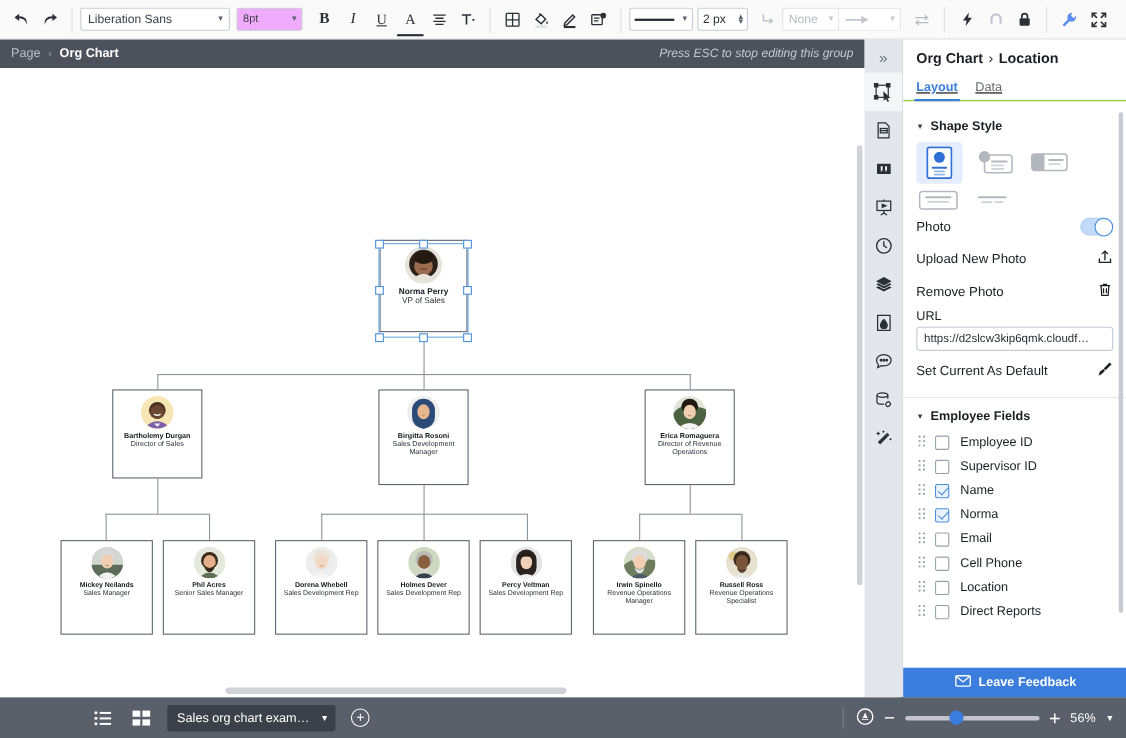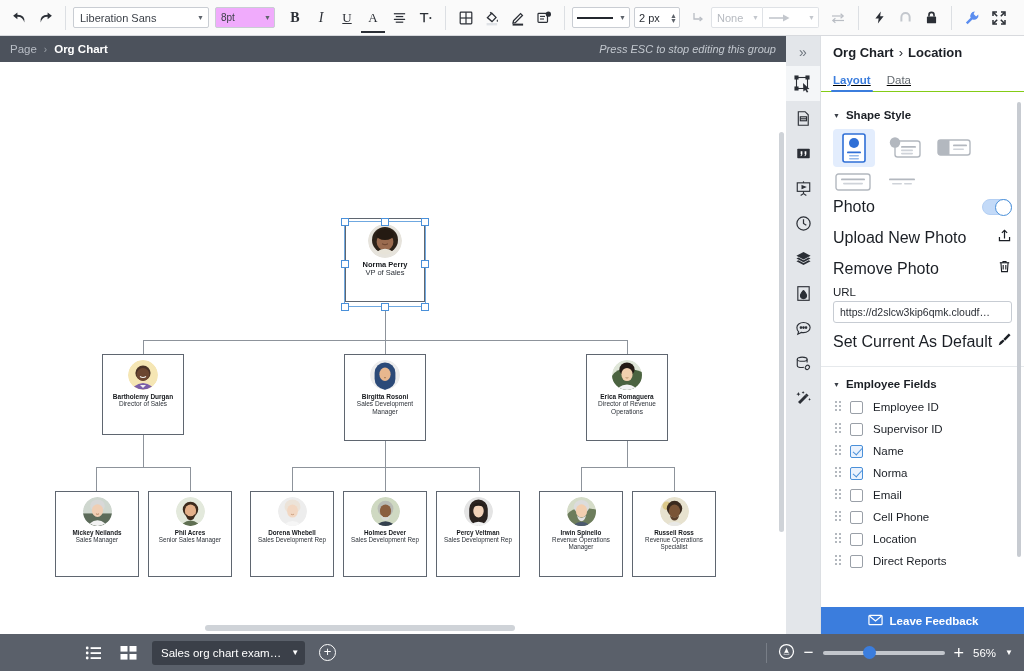--- a/index.html
+++ b/index.html
@@ -181,21 +181,21 @@
   .styles-row { display:flex; padding: 2px 12px 0 12px; gap: 8px; }
   .style-chip {
     width:42px; height:38px; border-radius:4px; display:flex;
     align-items:center; justify-content:center;
   }
   .style-chip.sel { background:#e3edfd; }
   .styles-row2 { display:flex; padding: 5px 12px 0 12px; gap: 12px; align-items:center;}
 
   .row {
     display:flex; align-items:center; justify-content:space-between;
-    padding: 6px 12px; font-size:16px; color:#1b1f25;
+    padding: 6px 12px; font-size:12px; color:#1b1f25;
   }
   .toggle {
     width:30px; height:16px; border-radius:9px; background:#c3daf8;
     position:relative; border:1px solid #b4cff3;
   }
   .toggle .knob {
     position:absolute; right:-1px; top:-1px; width:17px; height:17px;
     border-radius:50%; background:#fff; border:1.5px solid #4a90d9;
   }
   .url-label { padding: 2px 12px 2px 12px; font-size:11.5px; color:#1b1f25; }

